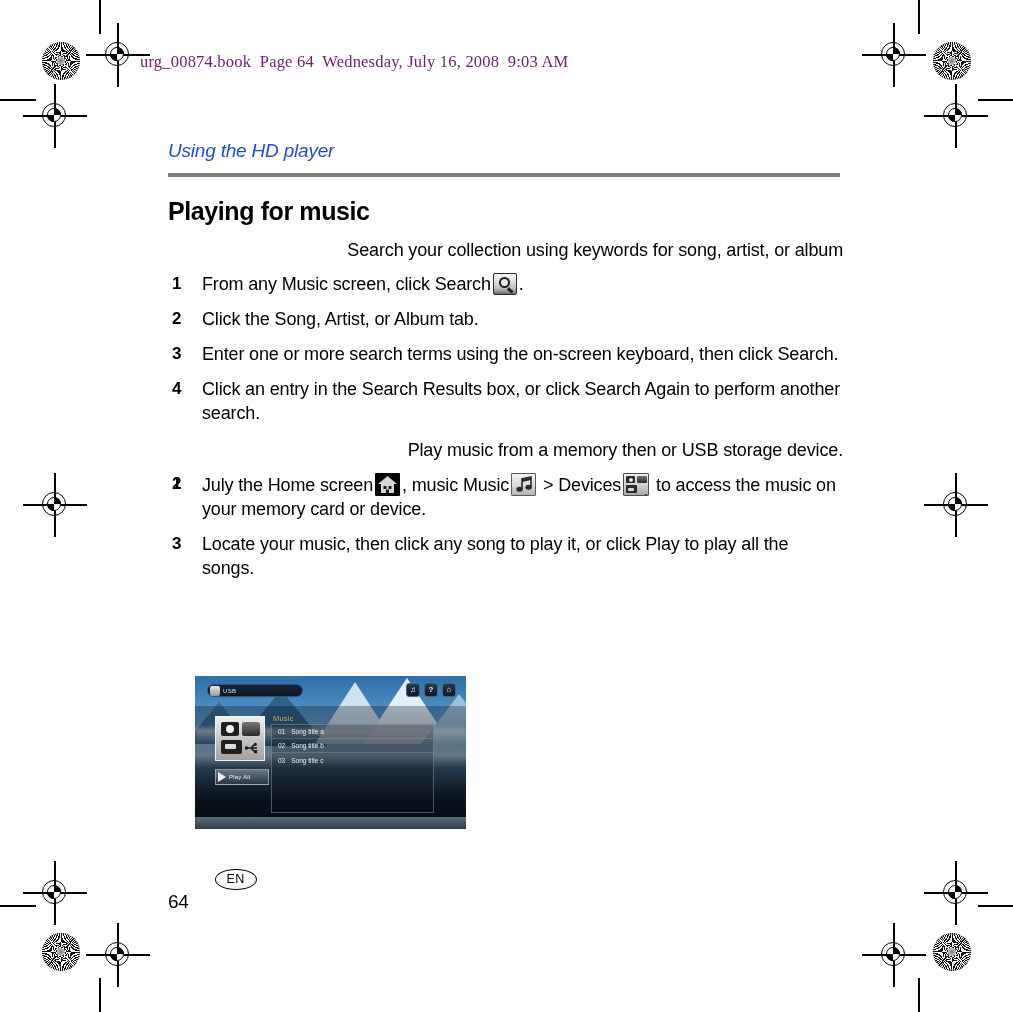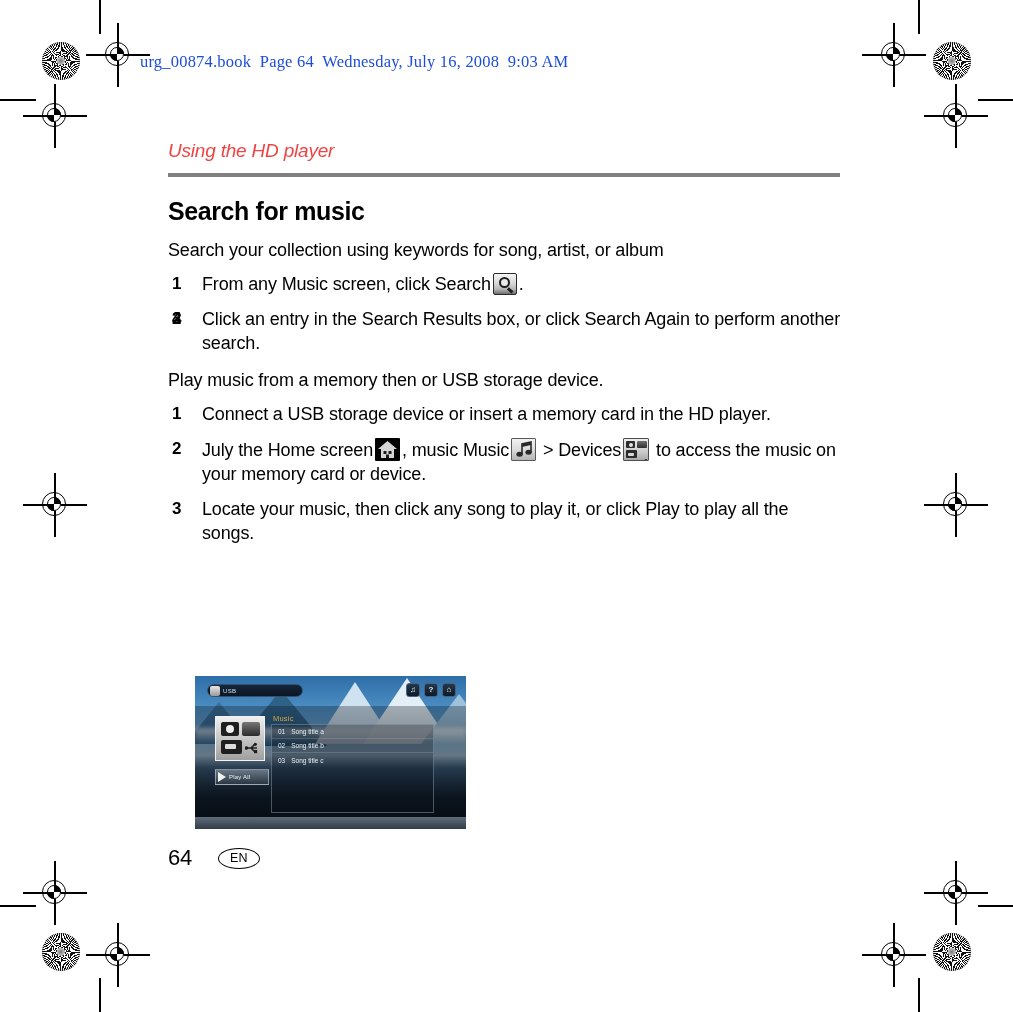--- a/index.html
+++ b/index.html
@@ -82,35 +82,35 @@
 
   
   .slug {
     position: absolute;
     left: 140px;
     top: 52px;
     font-family: "Liberation Serif", serif;
     font-size: 16.5px;
     letter-spacing: 0.2px;
     white-space: pre;
-    color: #1d4ed8;
+    color: #701a75;
   }
 
   
   .content {
     position: absolute;
     left: 168px;
     top: 140px;
     width: 675px;
   }
 
   .running-head {
     font-size: 19px;
     font-style: italic;
-    color: #ef4444;
+    color: #1d4ed8;
     letter-spacing: -0.2px;
   }
 
   .rule {
     margin-top: 11px;
     height: 4px;
     background: #808080;
     width: 672px;
   }
 
@@ -126,20 +126,21 @@
     font-size: 27px;
     margin-top: 34px;
     letter-spacing: -0.5px;
   }
 
   p.body {
     font-size: 18px;
     margin: 13px 0 0 0;
     letter-spacing: -0.15px;
     line-height: 1.3;
+    text-align: right;
   }
 
   ol.steps {
     list-style: none;
     margin: 10px 0 0 0;
     padding: 0;
   }
   ol.steps li {
     position: relative;
     padding-left: 34px;
@@ -414,23 +415,24 @@
   
   .footer {
     position: absolute;
     left: 168px;
     top: 845px;
     width: 675px;
     display: flex;
     align-items: center;
   }
   .page-num {
-    font-size: 22px;
+    font-size: 19px;
     font-family: "Liberation Sans", sans-serif;
     letter-spacing: -0.3px;
+    margin-top: 46px;
   }
   .lang-badge {
     margin-left: 26px;
     width: 42px; height: 21px;
     border: 1.5px solid #000;
     border-radius: 50%;
     box-sizing: border-box;
     display: flex;
     align-items: center;
     justify-content: center;
@@ -522,46 +524,47 @@
 <div class="mark trim-h" style="left:0px; top:905px; width:36px;"></div>
 <div class="mark trim-h" style="left:978px; top:905px; width:35px;"></div>
 
 <div class="slug">urg_00874.book  Page 64  Wednesday, July 16, 2008  9:03 AM</div>
 
 <div class="content">
 
   <div class="running-head">Using the HD player</div>
   <div class="rule"></div>
 
-  <h2 class="section">Search for music</h2>
+  <h2 class="section">Playing for music</h2>
   <p class="body">Search your collection using keywords for song, artist, or album</p>
 
   <ol class="steps">
     <li>
       <span class="num">1</span>
       <span>From any Music screen, click Search</span><span class="inline-icon icon-search"><span class="lens"></span><span class="handle"></span></span><span>.</span>
     </li>
     <li>
       <span class="num">2</span>
+      <span>Click the Song, Artist, or Album tab.</span>
     </li>
     <li>
       <span class="num">3</span>
+      <span>Enter one or more search terms using the on-screen keyboard, then click Search.</span>
     </li>
     <li>
       <span class="num">4</span>
       <span>Click an entry in the Search Results box, or click Search Again to perform another search.</span>
     </li>
   </ol>
 
   <p class="body">Play music from a memory then or USB storage device.</p>
 
   <ol class="steps">
     <li>
       <span class="num">1</span>
-      <span>Connect a USB storage device or insert a memory card in the HD player.</span>
     </li>
     <li>
       <span class="num">2</span>
       <span>July the Home screen</span><span class="inline-icon icon-home"><svg width="21" height="19" viewBox="0 0 21 19">
             <polygon points="10.5,1 20,9 17,9 17,18 4,18 4,9 1,9" fill="#d6d6d6"></polygon>
             <rect x="6.5" y="11" width="3" height="3" fill="#1a1a1a"></rect>
             <rect x="11.5" y="11" width="3" height="3" fill="#1a1a1a"></rect>
             <rect x="9" y="14.5" width="3" height="3.5" fill="#1a1a1a"></rect>
           </svg></span><span>, music Music</span><span class="inline-icon icon-music"><svg width="18" height="18" viewBox="0 0 18 18">
             <path d="M7,13 V3 L16,1 V11" stroke="#2a2a2a" stroke-width="1.6" fill="none"></path>

